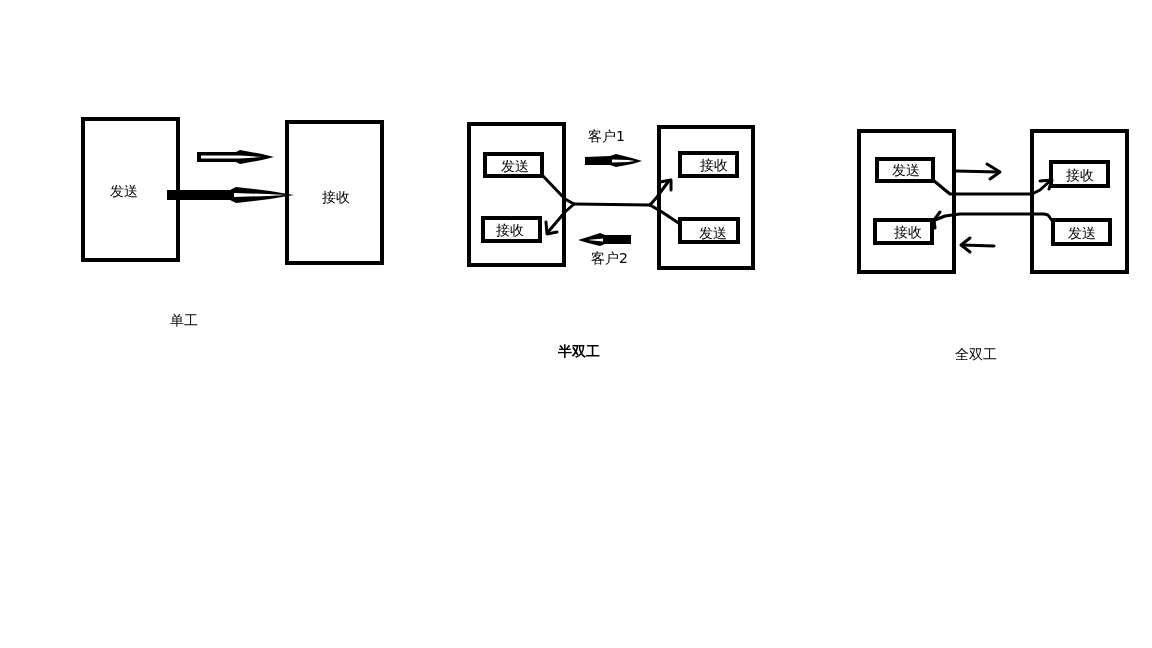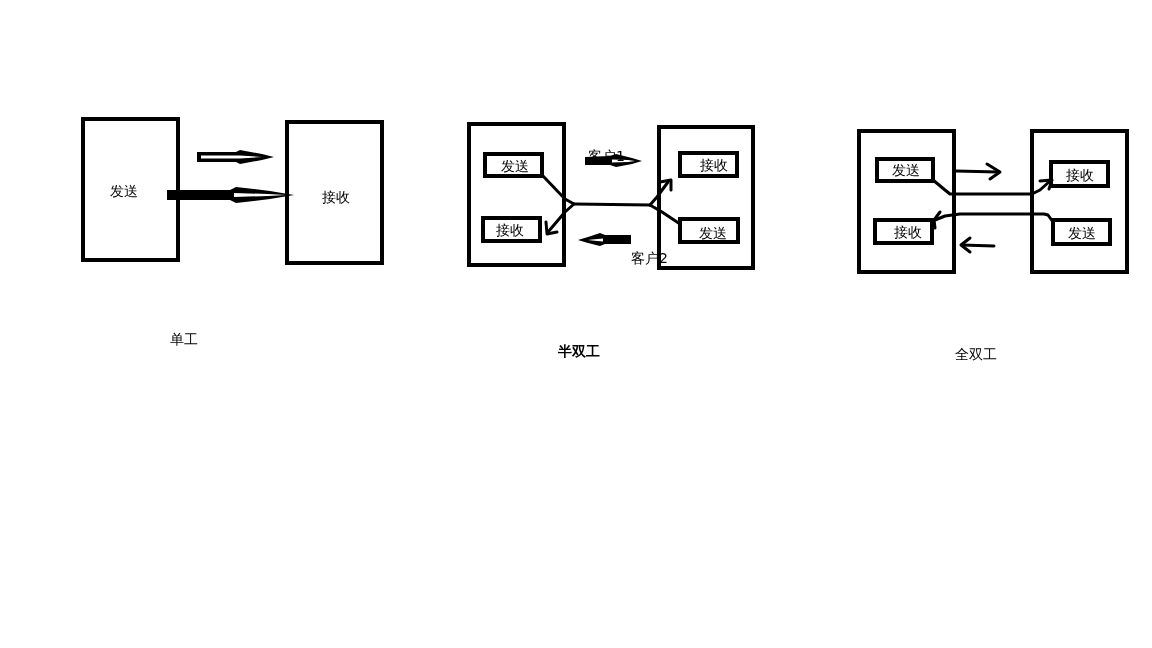--- a/index.html
+++ b/index.html
@@ -79,27 +79,27 @@
     </g>
     <g fill="none" stroke="#000" stroke-width="3" stroke-linecap="round" stroke-linejoin="round">
       <path d="M994,246 L962,245"></path>
       <path d="M970,238 L961,245 L970,252"></path>
     </g>
   </g>
 </svg>
 
 <span class="lbl" style="left:110px; top:183px;">发送</span>
 <span class="lbl" style="left:322px; top:189px;">接收</span>
-<span class="lbl" style="left:170px; top:331px;">单工</span>
+<span class="lbl" style="left:170px; top:312px;">单工</span>
 
 <span class="lbl" style="left:501px; top:158px;">发送</span>
 <span class="lbl" style="left:496px; top:222px;">接收</span>
 <span class="lbl" style="left:700px; top:157px;">接收</span>
 <span class="lbl" style="left:699px; top:225px;">发送</span>
-<span class="lbl" style="left:588px; top:148px;text-align:center;">客户1</span>
-<span class="lbl" style="left:591px; top:250px;margin-left:40px;">客户2</span>
+<span class="lbl" style="left:588px; top:128px;text-align:center;">客户1</span>
+<span class="lbl" style="left:591px; top:250px;">客户2</span>
 <span class="lbl" style="left:558px; top:343px;font-weight:bold;">半双工</span>
 
 <span class="lbl" style="left:892px; top:162px;">发送</span>
 <span class="lbl" style="left:894px; top:224px;">接收</span>
 <span class="lbl" style="left:1066px; top:167px;">接收</span>
 <span class="lbl" style="left:1068px; top:225px;">发送</span>
 <span class="lbl" style="left:955px; top:347px;font-family:Liberation Mono, monospace;">全双工</span>
 
 </body></html>

